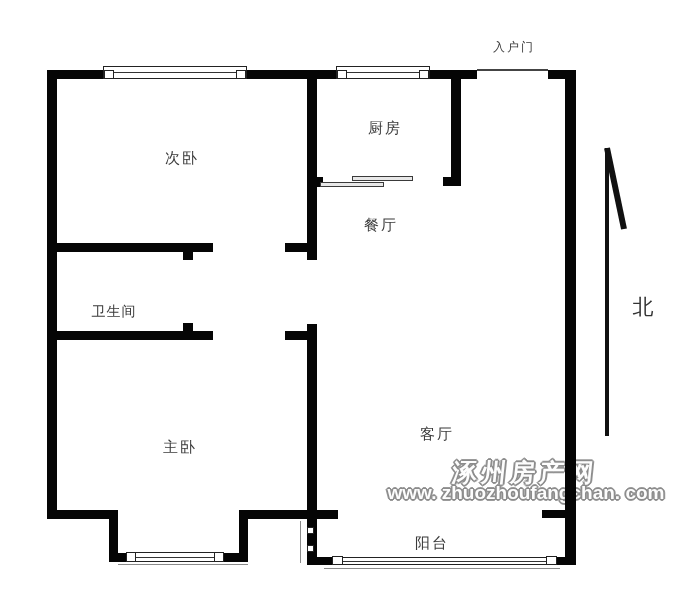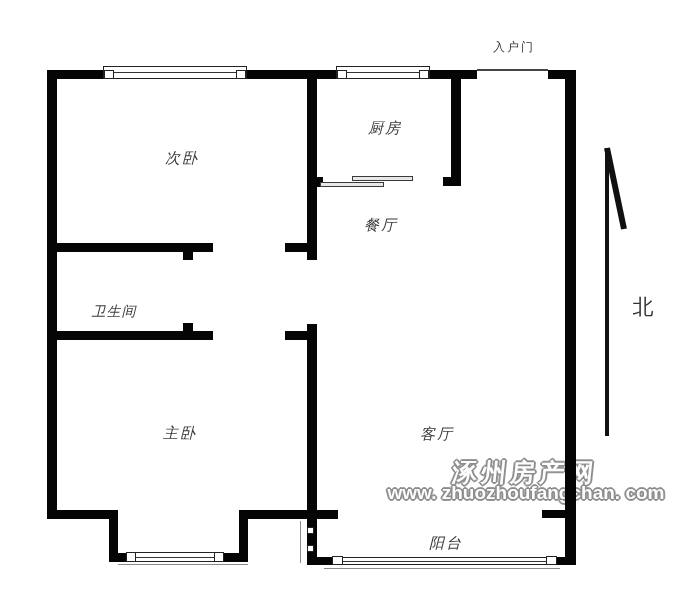--- a/index.html
+++ b/index.html
@@ -17,21 +17,20 @@
   .win-mid{position:absolute;left:0;right:0;top:45%;height:1px;background:#333;}
   .jamb{position:absolute;background:#ffffff;border:1px solid #222;box-sizing:border-box;z-index:5;}
   .sill{position:absolute;background:#8a8a8a;z-index:2;}
   .thin{position:absolute;background:#444;z-index:2;}
   
   .leaf{position:absolute;background:#e8e8e8;border:1px solid #3a3a3a;box-sizing:border-box;z-index:4;}
   .room-label{
     position:absolute;z-index:6;
     color:#3a3a3a;font-size:15px;letter-spacing:2px;white-space:nowrap;
     transform:translate(-50%,-50%);
-    font-style:italic;
   }
   .small-label{font-size:14px;letter-spacing:1px;}
   .north-label{
     position:absolute;z-index:6;color:#333;font-size:21px;
     transform:translate(-50%,-50%);white-space:nowrap;
   }
   .entry-label{
     position:absolute;z-index:6;color:#3a3a3a;font-size:12px;letter-spacing:2px;
     transform:translate(-50%,-50%);white-space:nowrap;
   }
@@ -111,21 +110,21 @@
   <svg class="north-arrow" style="left:592px;top:144px" width="44" height="296" viewBox="0 0 44 296">
     <line x1="15" y1="4" x2="15" y2="292" stroke="#111" stroke-width="4"></line>
     <line x1="15" y1="4" x2="32" y2="85" stroke="#111" stroke-width="6"></line>
   </svg>
 
   <div class="entry-label" style="left:514px;top:47px">入户门</div>
   <div class="room-label" style="left:182px;top:158px">次卧</div>
   <div class="room-label" style="left:385px;top:128px">厨房</div>
   <div class="room-label" style="left:381px;top:225px">餐厅</div>
   <div class="room-label small-label" style="left:114px;top:312px">卫生间</div>
-  <div class="room-label" style="left:180px;top:433px">主卧</div>
+  <div class="room-label" style="left:180px;top:447px">主卧</div>
   <div class="room-label" style="left:437px;top:434px">客厅</div>
-  <div class="room-label" style="left:446px;top:543px">阳台</div>
+  <div class="room-label" style="left:432px;top:543px">阳台</div>
   <div class="north-label" style="left:643px;top:307px">北</div>
 
   <div class="wm wm-name" style="left:525px;top:472px">涿州房产网</div>
   <div class="wm wm-url" style="left:526px;top:493px">www. zhuozhoufangchan. com</div>
 
 </div>
 
 </body></html>

